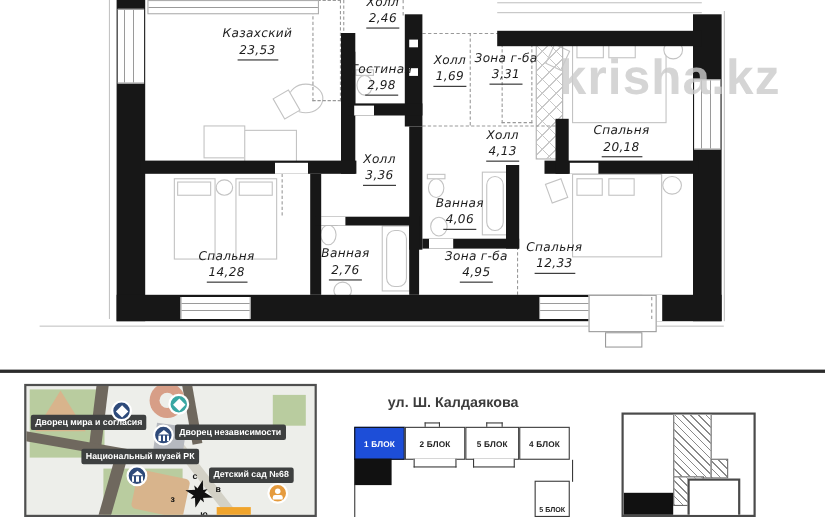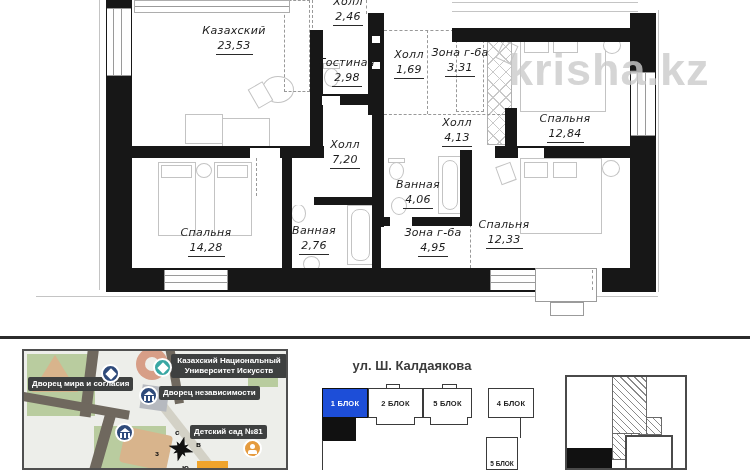--- a/index.html
+++ b/index.html
@@ -195,29 +195,29 @@
     <div class="room" style="left:384px;top:48px;width:50px">
       <span class="rn">Холл</span>
       <span class="ar">1,69</span>
     </div>
     <div class="room" style="left:430px;top:46px;width:60px">
       <span class="rn">Зона г-ба</span>
       <span class="ar">3,31</span>
     </div>
     <div class="room" style="left:520px;top:112px;width:90px">
       <span class="rn">Спальня</span>
-      <span class="ar">12,84</span>
+      <span class="ar">20,18</span>
     </div>
     <div class="room" style="left:426px;top:116px;width:62px">
       <span class="rn">Холл</span>
       <span class="ar">4,13</span>
     </div>
     <div class="room" style="left:318px;top:138px;width:54px">
       <span class="rn">Холл</span>
-      <span class="ar">7,20</span>
+      <span class="ar">3,36</span>
     </div>
     <div class="room" style="left:392px;top:178px;width:52px">
       <span class="rn">Ванная</span>
       <span class="ar">4,06</span>
     </div>
     <div class="room" style="left:158px;top:226px;width:96px">
       <span class="rn">Спальня</span>
       <span class="ar">14,28</span>
     </div>
     <div class="room" style="left:288px;top:224px;width:52px">
@@ -247,42 +247,42 @@
     <div class="stq" style="left:73px;top:58px;width:11px;height:68px;transform:rotate(16deg)"></div>
     <div class="stq" style="left:-6px;top:50px;width:112px;height:9px;transform:rotate(10deg)"></div>
     <div class="stq" style="left:146px;top:-5px;width:9px;height:58px;transform:rotate(-10deg)"></div>
     <div class="stq" style="left:168px;top:42px;width:9px;height:112px;transform:rotate(-38deg);background:#d3d1c6"></div>
     <div style="position:absolute;left:112px;top:-3px;width:32px;height:32px;border-radius:50%;background:#d79e87">
       <div style="position:absolute;left:9px;top:9px;width:14px;height:14px;border-radius:50%;background:#edeeea"></div>
     </div>
     <div style="position:absolute;left:117px;top:35px;width:27px;height:24px;background:#b6b9bf;transform:rotate(8deg)"></div>
     <div style="position:absolute;left:98px;top:80px;width:48px;height:36px;background:#d8b48c;transform:rotate(12deg);border-radius:4px"></div>
 
-    <div class="poi wrap" style="left:147px;top:3px;width:116px">Казахский Национальный Университет Искусств</div>
     <div class="poi-ic" style="left:129px;top:7px;background:#39a7a3">
         <span class="diamond"></span>
       </div>
 
     <div class="poi" style="left:4px;top:26px">Дворец мира и согласия</div>
     <div class="poi-ic" style="left:77px;top:13px;background:#2e4a7a">
         <span class="diamond"></span>
       </div>
 
     <div class="poi" style="left:135px;top:35px">Дворец независимости</div>
     <div class="poi-ic" style="left:115px;top:35px;background:#2e4a7a">
         <div class="roofT"></div>
         <div class="bank"></div>
       </div>
 
+    <div class="poi" style="left:50px;top:57px">Национальный музей РК</div>
     <div class="poi-ic" style="left:91px;top:72px;background:#2e4a7a">
         <div class="roofT"></div>
         <div class="bank"></div>
       </div>
 
-    <div class="poi" style="left:166px;top:74px">Детский сад №81</div>
+    <div class="poi" style="left:166px;top:74px">Детский сад №68</div>
     <div class="poi-ic" style="left:219px;top:88px;background:#e59b3e">
         <div class="kidhead"></div>
         <div class="kidbody"></div>
       </div>
 
     <div class="star4" style="left:144px;top:85px;width:26px;height:26px;transform:rotate(15deg)"></div>
     <div class="star4" style="left:148px;top:89px;width:18px;height:18px;transform:rotate(60deg)"></div>
     <div class="cdir" style="left:151px;top:77px">с</div>
     <div class="cdir" style="left:172px;top:89px">в</div>
     <div class="cdir" style="left:131px;top:98px">з</div>
@@ -298,21 +298,21 @@
   </div>
   <div style="position:absolute;left:322px;top:417px;width:34px;height:24px;background:#111"></div>
   <div class="snotch" style="left:386px;top:384px;width:14px;height:5px"></div>
   <div class="snotch" style="left:442px;top:384px;width:15px;height:5px"></div>
   <div class="blk" style="left:368px;top:388px;width:55px;height:30px">
     <span>2 БЛОК</span>
   </div>
   <div class="blk" style="left:423px;top:388px;width:49px;height:30px">
     <span>5 БЛОК</span>
   </div>
-  <div class="blk" style="left:488px;top:388px;width:46px;height:30px">
+  <div class="blk" style="left:472px;top:388px;width:46px;height:30px">
     <span>4 БЛОК</span>
   </div>
   <div class="sbump" style="left:376px;top:417px;width:39px;height:8px"></div>
   <div class="sbump" style="left:430px;top:417px;width:38px;height:8px"></div>
   <div class="sline" style="left:322px;top:440px;width:1px;height:30px"></div>
   <div class="sline" style="left:520px;top:418px;width:1px;height:20px"></div>
   <div id="block5" style="left:486px;top:437px;width:32px;height:33px">
     <span>5 БЛОК</span>
   </div>
 

